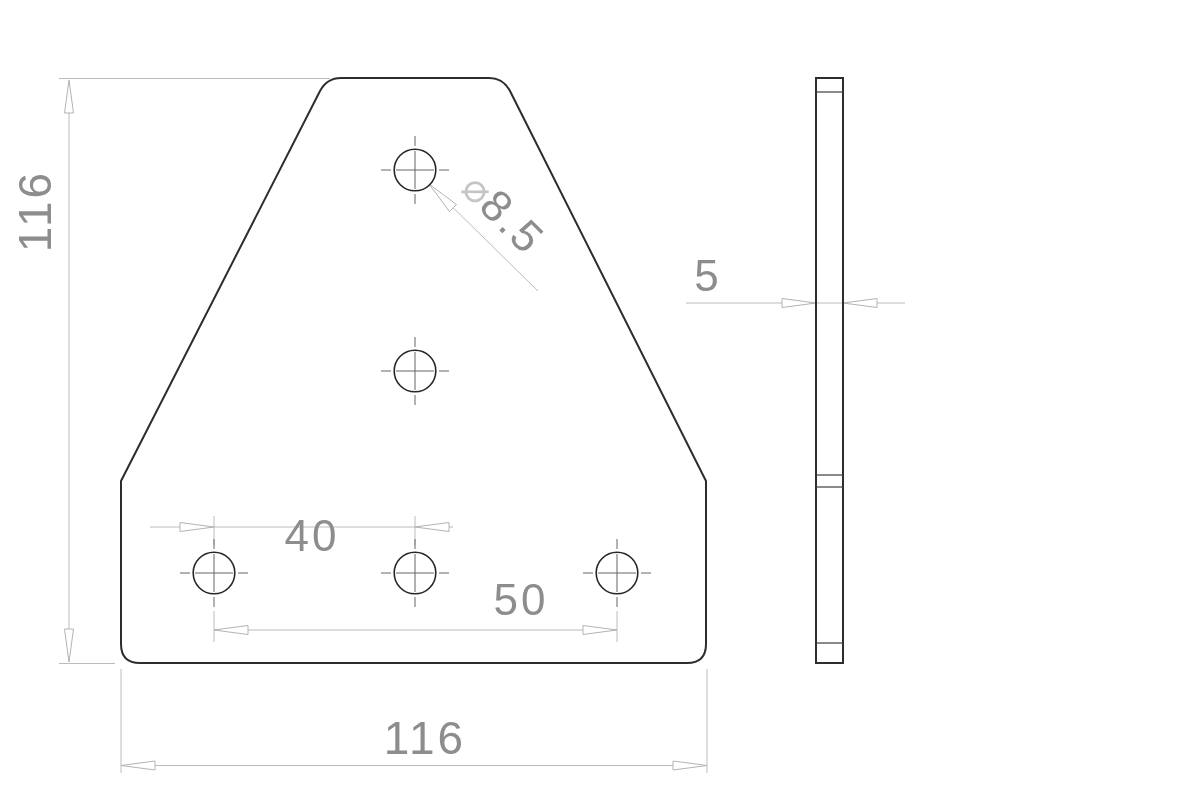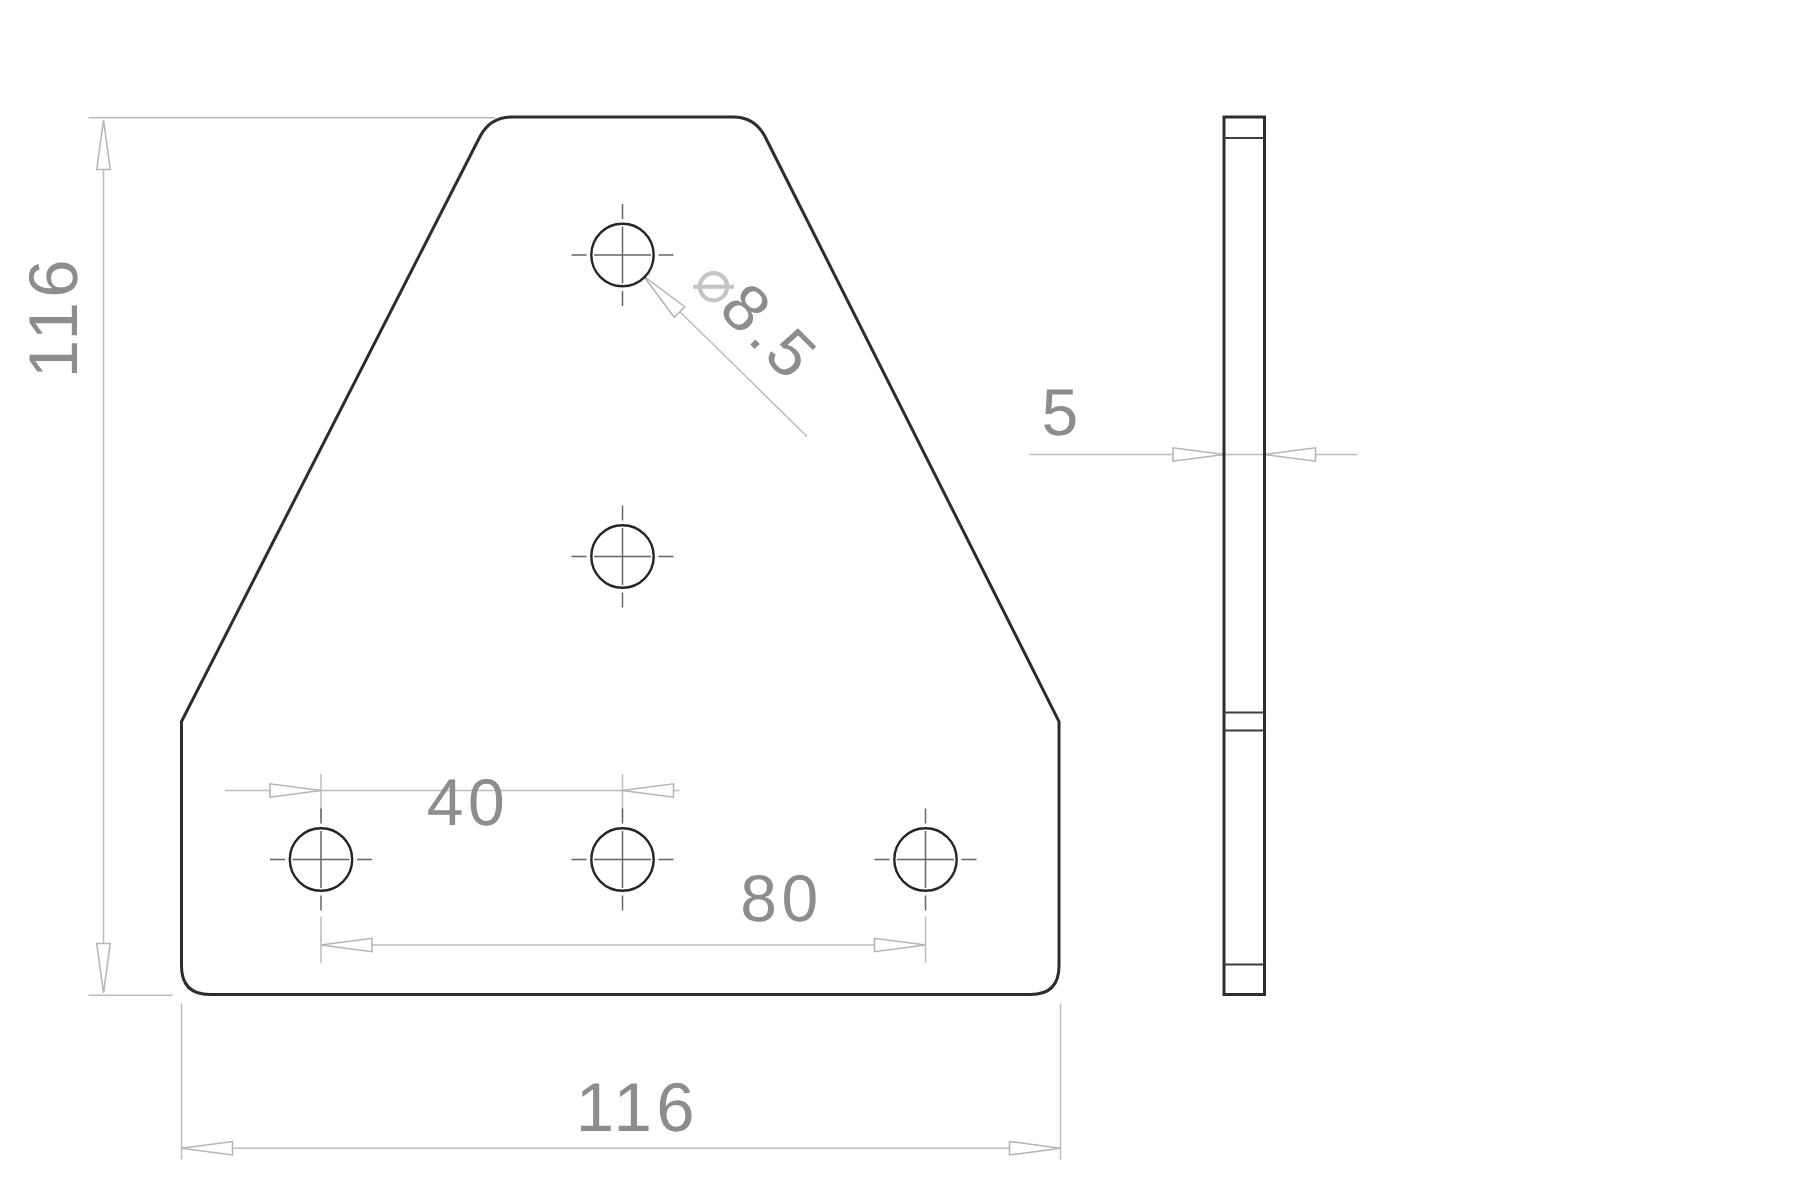--- a/index.html
+++ b/index.html
@@ -121,21 +121,21 @@
       </g>
     </g>
   </svg>
 
   <div class="dim-label big rot-left" style="left:35px;top:211px;">116</div>
 
   <div class="dim-label big" style="left:425px;top:738px;">116</div>
 
   <div class="dim-label" style="left:312px;top:500px;margin-top:36px;">40</div>
 
-  <div class="dim-label" style="left:521px;top:600px;">80</div>
+  <div class="dim-label" style="left:521px;top:600px;">50</div>
 
   <div class="dim-label" style="left:708px;top:276px;">5</div>
 
   <div class="leader-anchor">
     <div class="leader-text"><span class="dia-sym">⌀</span><span>8.5</span></div>
   </div>
 
 </div>
 
 </body></html>

